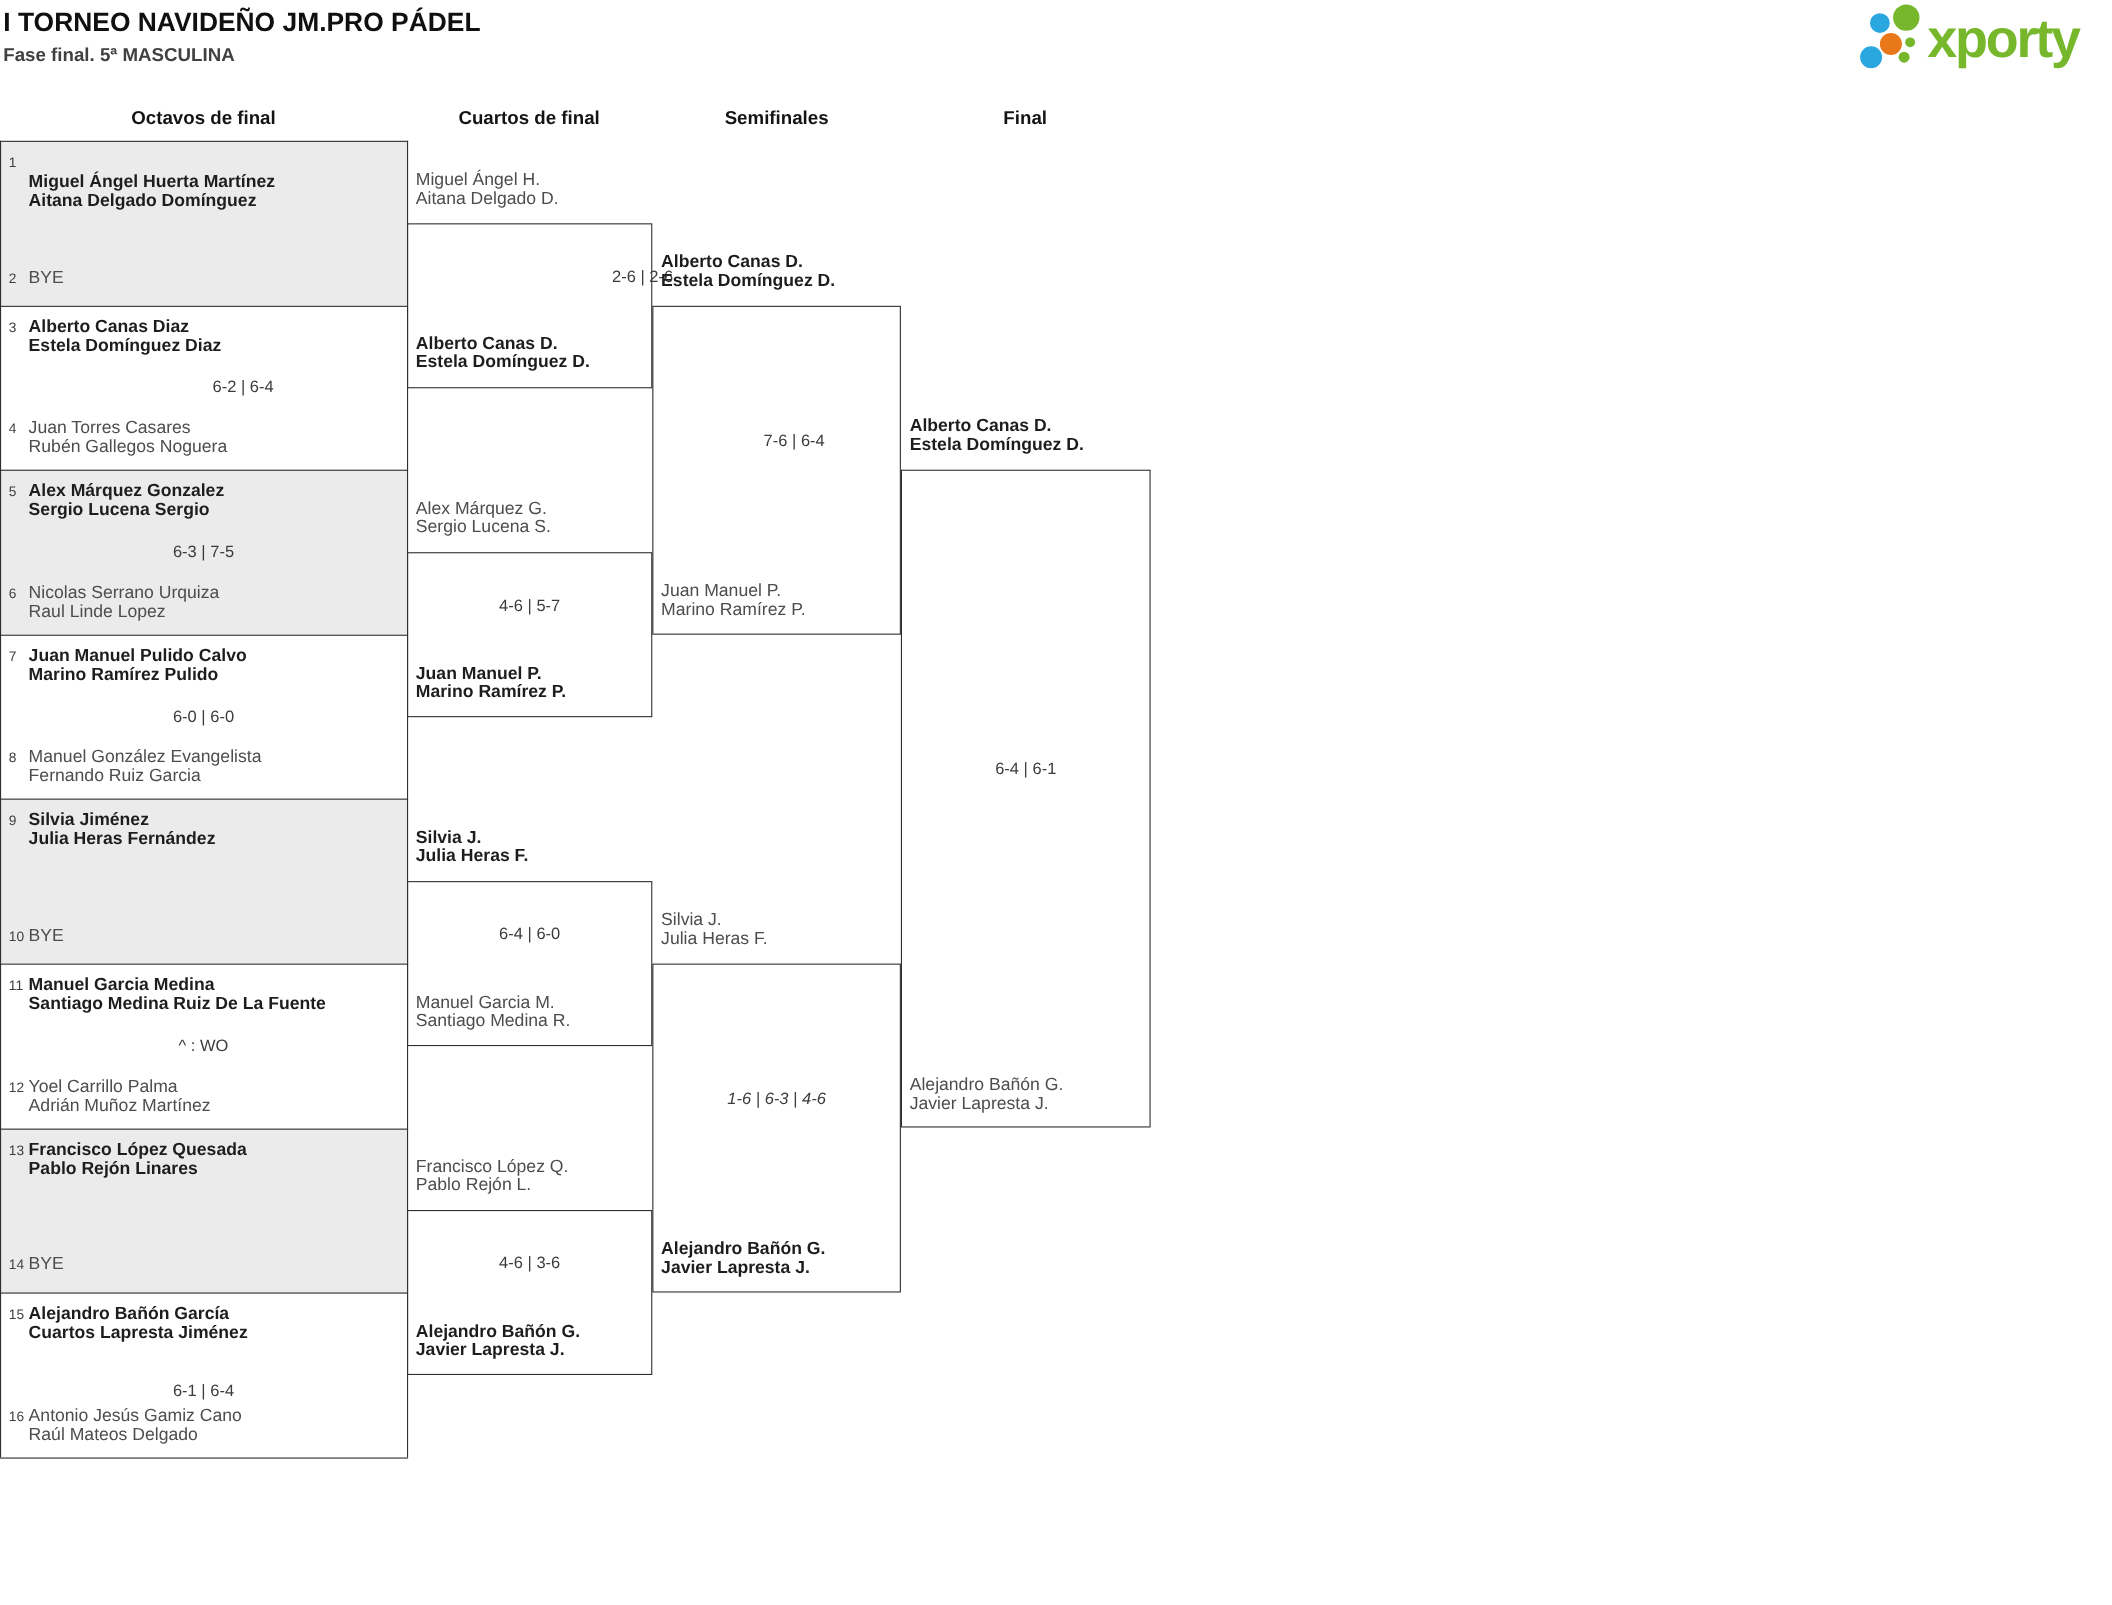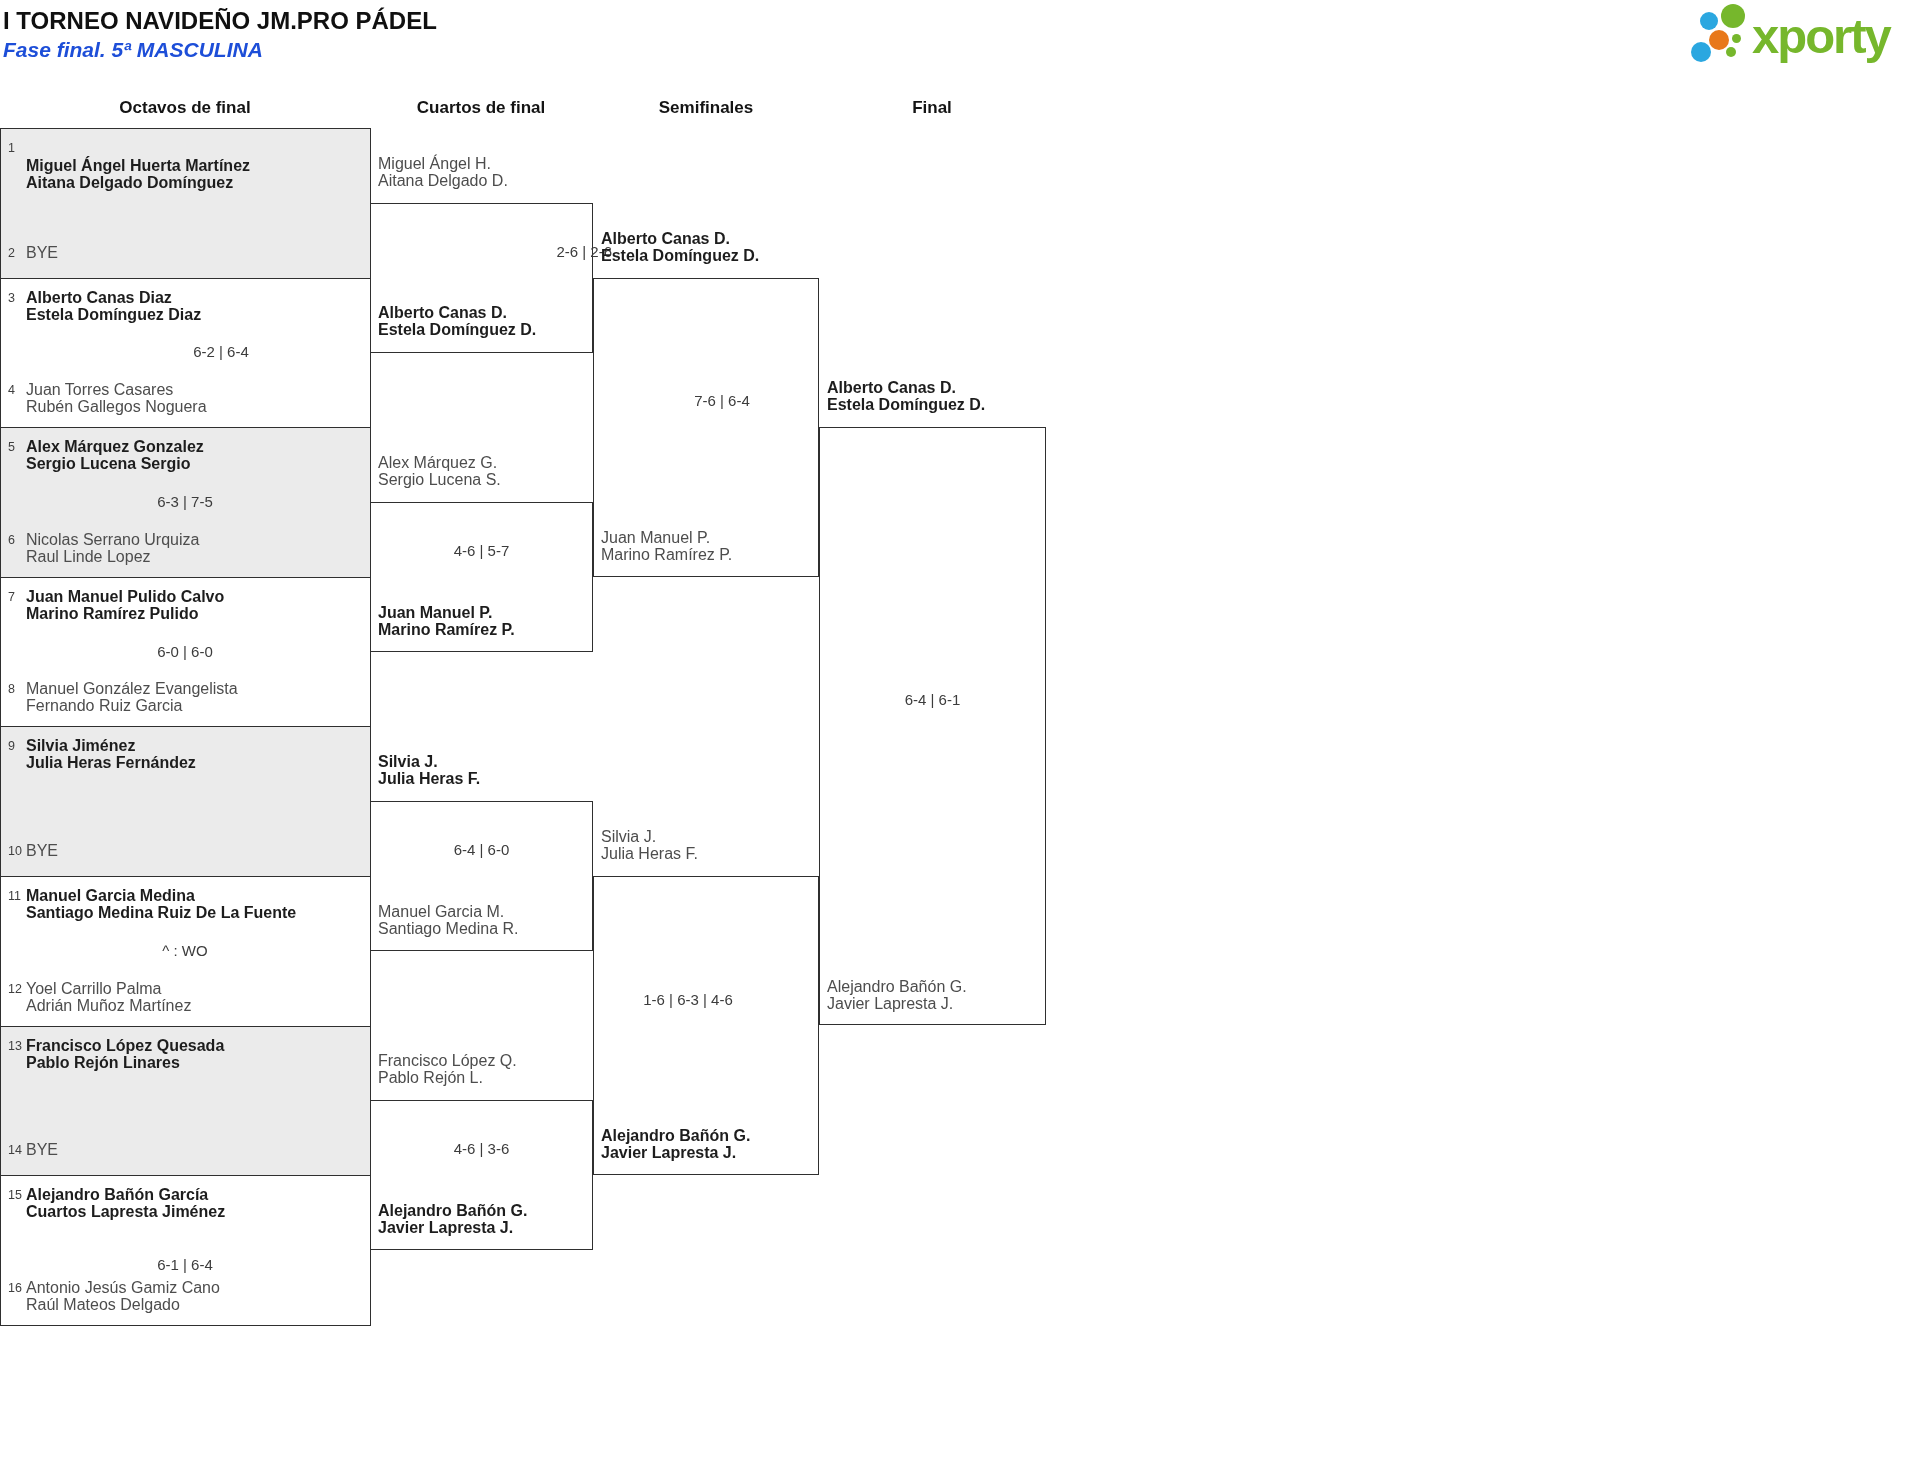--- a/index.html
+++ b/index.html
@@ -1,20 +1,20 @@
 <!DOCTYPE html>
 <html><head>
 <meta charset="utf-8">
 <style>
   html,body{margin:0;padding:0;background:#ffffff;}
   .stage{position:relative;width:1920px;height:1459px;background:#ffffff;overflow:hidden;
          font-family:"Liberation Sans","DejaVu Sans",sans-serif;padding-left:26px;}
   .abs{position:absolute;}
   .t1{font-size:24px;font-weight:700;color:#101010;line-height:31px;white-space:nowrap;}
-  .t2{font-size:21px;font-weight:700;color:#1d4ed8;line-height:27px;white-space:nowrap;font-style:italic;}
+  .t2{font-size:17px;font-weight:700;color:#404040;line-height:27px;white-space:nowrap;}
   .hdr{position:absolute;top:98px;width:300px;text-align:center;font-size:17px;font-weight:600;color:#141414;}
   .team{position:absolute;font-size:16px;line-height:17px;color:#4d4d4d;white-space:nowrap;}
   .team.w{font-weight:700;color:#1d1d1d;}
   .seed{position:absolute;font-size:12.5px;line-height:15px;color:#3f3f3f;}
   .score{position:absolute;font-size:15px;color:#3c3c3c;text-align:center;white-space:nowrap;height:18px;line-height:18px;}
   .box{position:absolute;border:1px solid #2f2f2f;box-sizing:border-box;background:transparent;}
   .bgrow{position:absolute;background:#ebebeb;}
   .ln{position:absolute;background:#2f2f2f;}
   
   .logo{position:absolute;left:1688px;top:0px;width:232px;height:78px;}
@@ -196,21 +196,21 @@
       <div class="score" style="left: 593px; width: 258px; top: 392px;">7-6 | 6-4</div>
       <div class="box" style="left: 593px; top: 876px; width: 226px; height: 299px;"></div>
       <div class="team" style="left: 601px; top: 828px;">
         <div>Silvia J.</div>
         <div>Julia Heras F.</div>
       </div>
       <div class="team w" style="left: 601px; top: 1127px;">
         <div>Alejandro Bañón G.</div>
         <div>Javier Lapresta J.</div>
       </div>
-      <div class="score" style="left: 575px; width: 226px; top: 991px;">1-6 | 6-3 | 4-6</div>
+      <div class="score" style="left: 593px; width: 226px; top: 991px; font-style: italic;">1-6 | 6-3 | 4-6</div>
       <div class="box" style="left: 819px; top: 427px; width: 227px; height: 598px;"></div>
       <div class="team w" style="left: 827px; top: 379px;">
         <div>Alberto Canas D.</div>
         <div>Estela Domínguez D.</div>
       </div>
       <div class="team" style="left: 827px; top: 978px;">
         <div>Alejandro Bañón G.</div>
         <div>Javier Lapresta J.</div>
       </div>
       <div class="score" style="left: 819px; width: 227px; top: 691px;">6-4 | 6-1</div>

